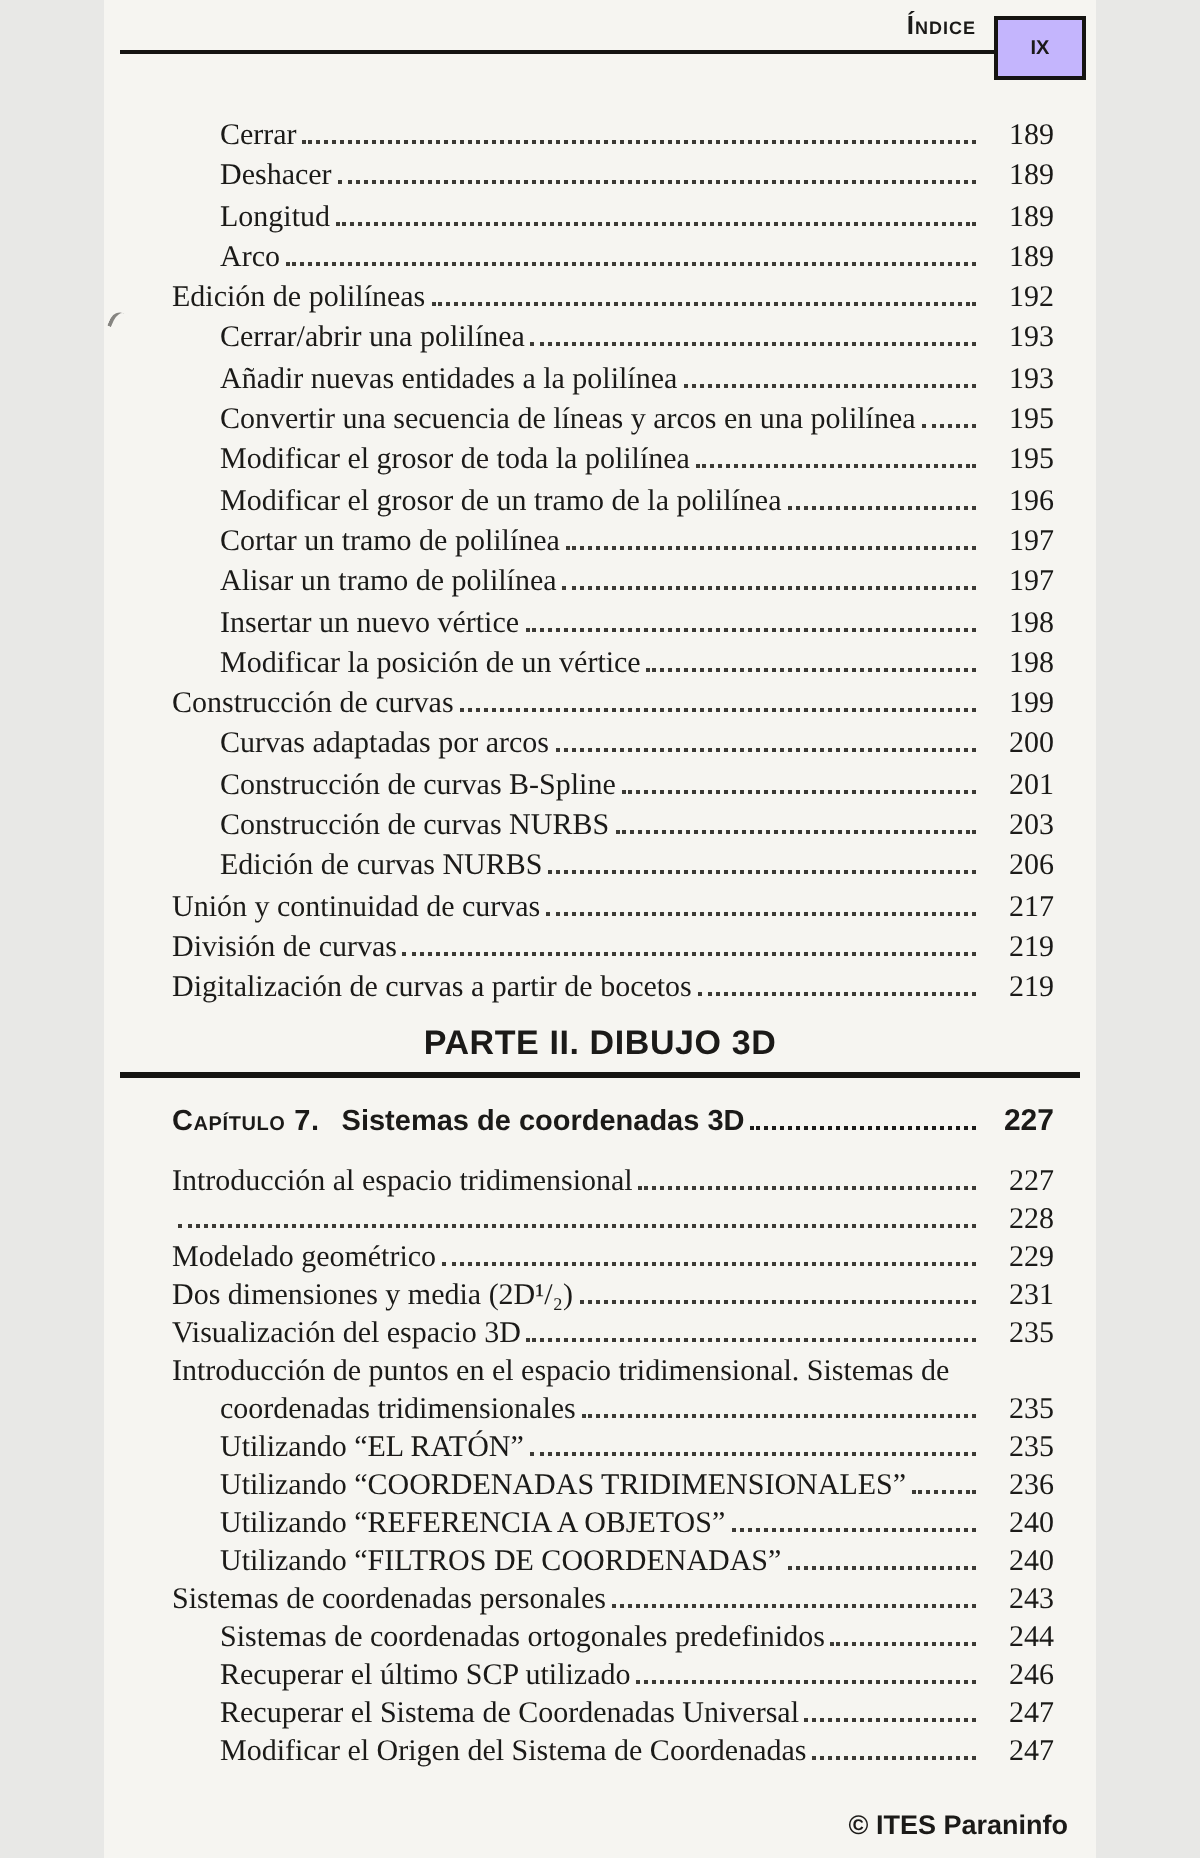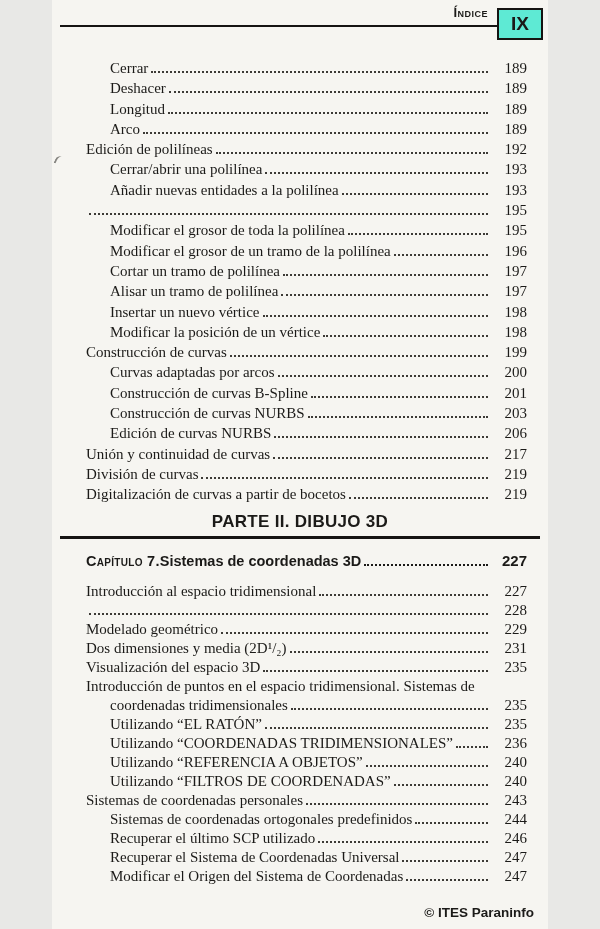--- a/index.html
+++ b/index.html
@@ -22,24 +22,24 @@
   .header-label {
     position:absolute; top:5px; right:60px;
     font-family:"Liberation Sans", sans-serif;
     font-weight:bold; font-size:13px;
     font-variant:small-caps; letter-spacing:0.5px;
   }
   .header-pagebox {
     position:absolute; top:8px; right:5px;
     width:42px; height:28px;
     border:2.5px solid #151412;
-    background:#5eead4;
+    background:#c4b5fd;
     display:flex; align-items:center; justify-content:center;
     font-family:"Liberation Sans", sans-serif;
-    font-weight:bold; font-size:19px;
+    font-weight:bold; font-size:10px;
   }
 
   
   .scan-artifact {
     position:absolute; left:3px; top:156px;
     width:7px; height:9px;
     border-left:2px solid #6b6a66;
     border-radius:60% 0 0 0;
     transform:rotate(24deg);
     opacity:0.8;
@@ -80,21 +80,21 @@
 
   
   .chapter-row {
     position:absolute; top:552px; left:34px; right:21px;
     display:flex; align-items:baseline;
     font-family:Liberation Sans, sans-serif;
     font-weight:bold; font-size:14.5px;
     white-space:nowrap;
   }
   .chapter-prefix { font-variant:small-caps; letter-spacing:0.3px; }
-  .chapter-title { }
+  .chapter-title { margin-left:11px; }
   .chapter-row .leader { border-bottom:2px dotted #1b1a18; margin-bottom:2px; }
   .chapter-row .toc-page { font-size:15px; }
 
   
   .footer {
     position:absolute; top:905px; right:14px;
     font-family:"Liberation Sans", sans-serif;
     font-weight:bold; font-size:13.5px;
   }
 </style>
@@ -141,20 +141,21 @@
         <span class="toc-text lvl2">Cerrar/abrir una polilínea</span>
         <span class="leader"></span>
         <span class="toc-page">193</span>
       </div>
       <div class="toc-row">
         <span class="toc-text lvl2">Añadir nuevas entidades a la polilínea</span>
         <span class="leader"></span>
         <span class="toc-page">193</span>
       </div>
       <div class="toc-row">
+        <span class="toc-text lvl2">Convertir una secuencia de líneas y arcos en una polilínea</span>
         <span class="leader"></span>
         <span class="toc-page">195</span>
       </div>
       <div class="toc-row">
         <span class="toc-text lvl2">Modificar el grosor de toda la polilínea</span>
         <span class="leader"></span>
         <span class="toc-page">195</span>
       </div>
       <div class="toc-row">
         <span class="toc-text lvl2">Modificar el grosor de un tramo de la polilínea</span>

